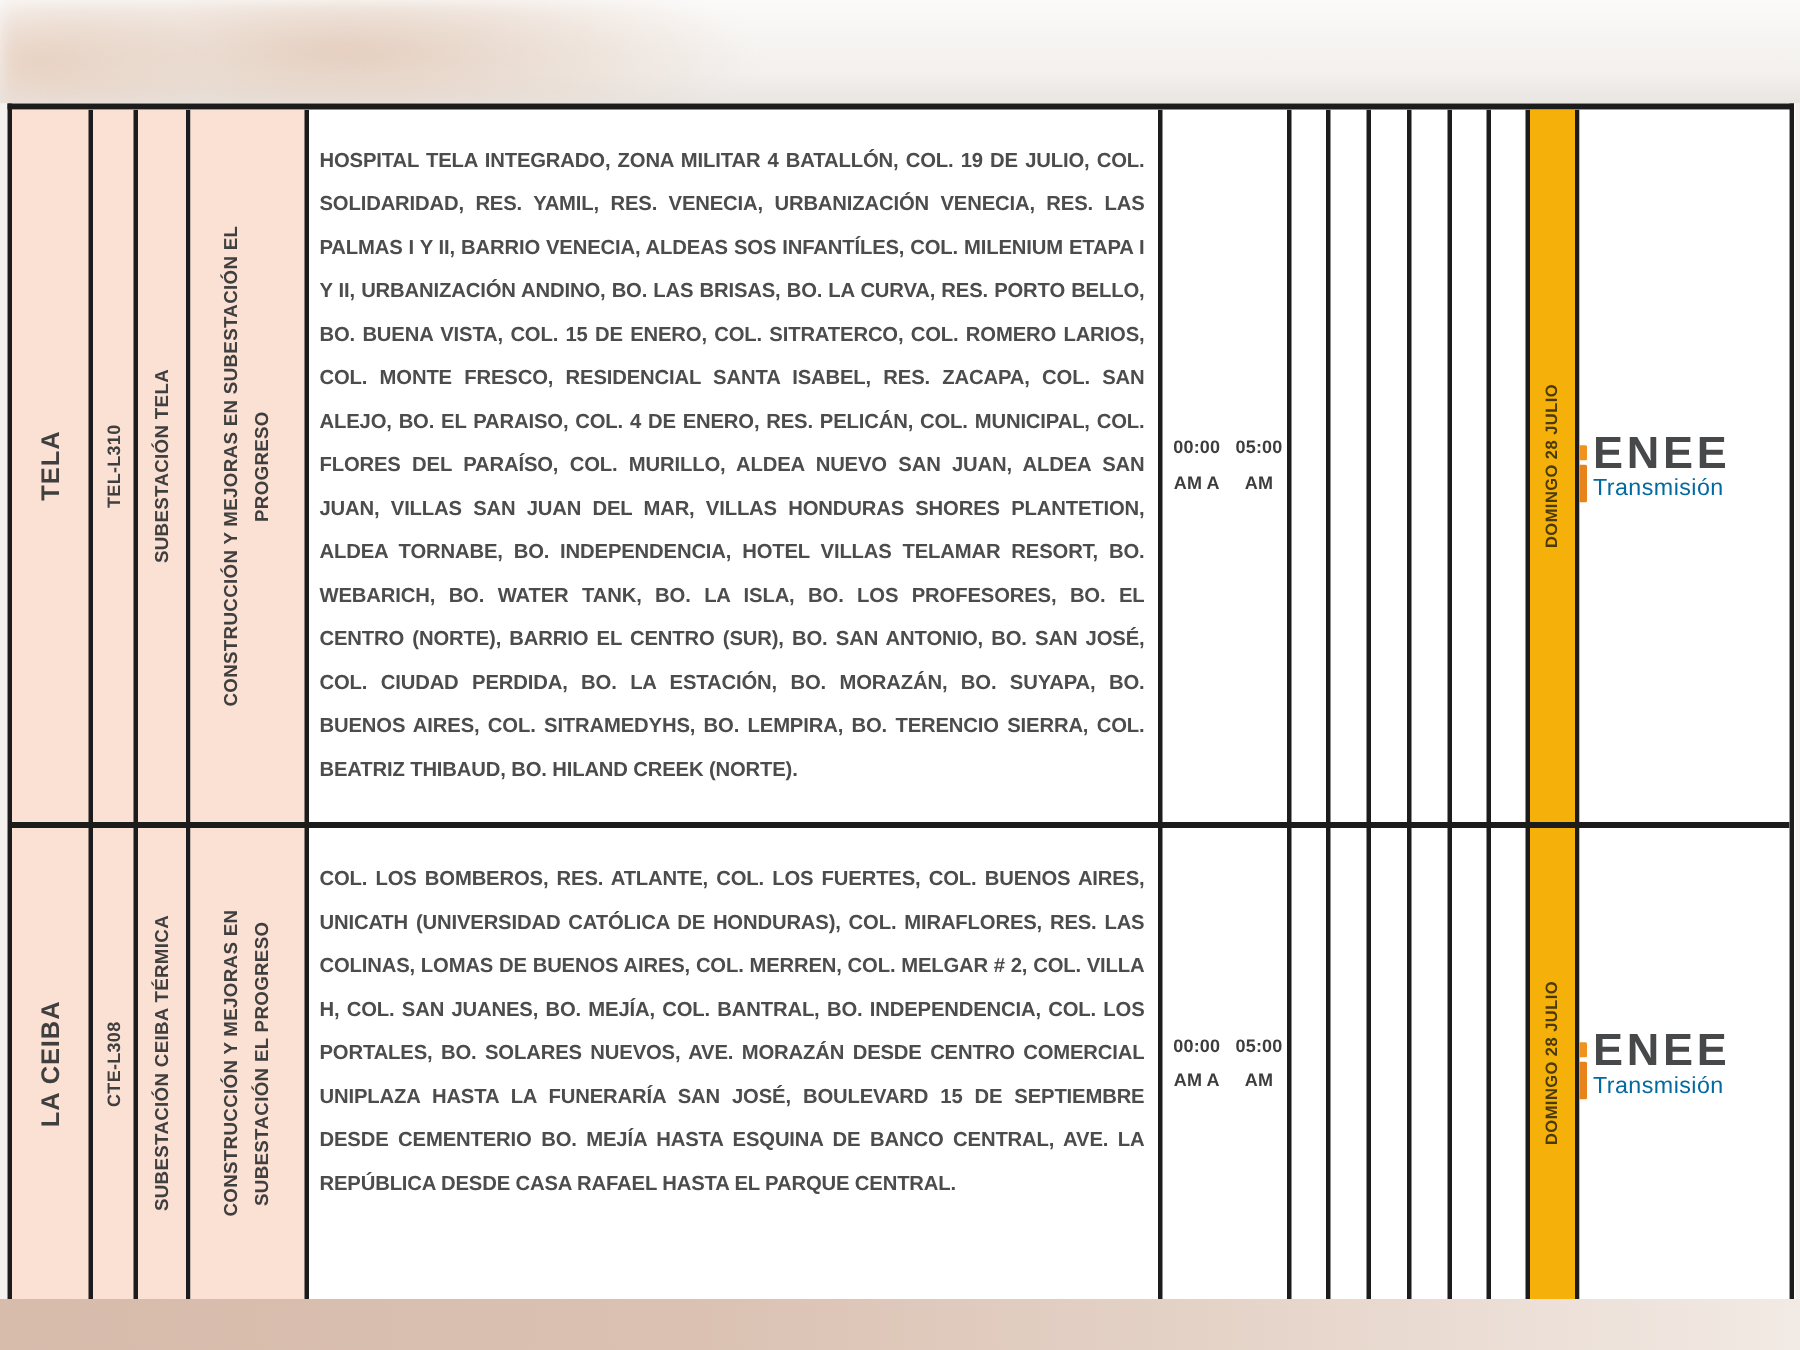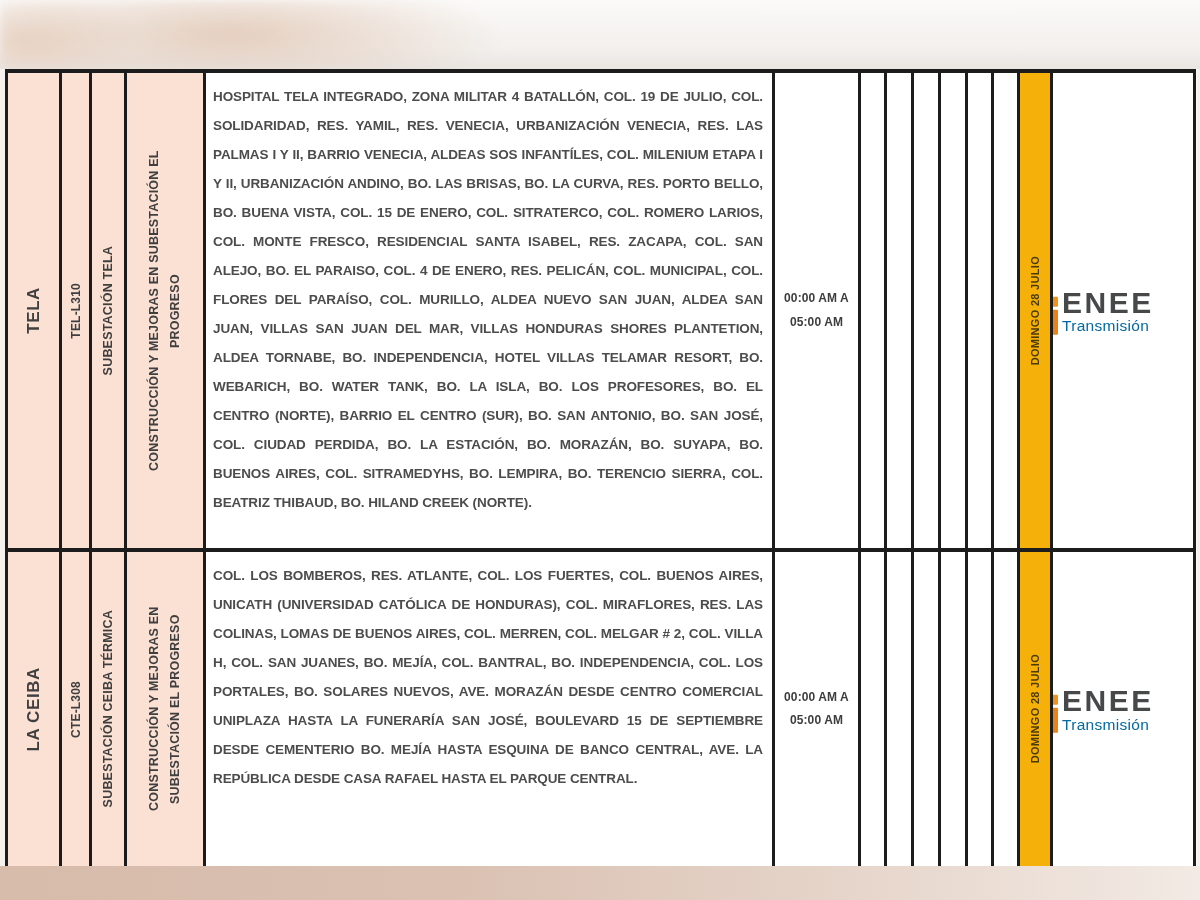--- a/index.html
+++ b/index.html
@@ -59,24 +59,24 @@
   .subst-t { font-size:12.5px; }
   .work-t  { font-size:12.5px; line-height:1.65; }
   .row1 .work-t { max-height:382px; }
   .row2 .work-t { max-height:232px; }
   .date-t  { font-size:11px; color:#4a3a05; letter-spacing:0.3px; }
 
   .areas {
     padding:9px 9px 6px 7px;
     font-size:13.5px; font-weight:700; color:#4c4c4c;
     line-height:29px; letter-spacing:-0.1px;
-    text-align:justify; text-justify:inter-word;
+    text-align:justify; text-justify:inter-word;margin-top:10px;
   }
   .time-cell {
-    display:flex; flex-direction:column; align-items:center; justify-content:center;
+    display:flex; flex-direction:row; align-items:center; 
     height:100%; font-size:12px; font-weight:700; color:#3d3d3d; line-height:1.95;
     text-align:center; letter-spacing:0.1px;
   }
 
   .logo-cell { background:#ffffff; }
   .logo {
     position:absolute; top:50%; left:-4px; transform:translateY(-50%);
     display:flex; align-items:flex-start; gap:4px; white-space:nowrap;
   }
   .logo-mark { display:flex; flex-direction:column; gap:3px; margin-top:10px; }

